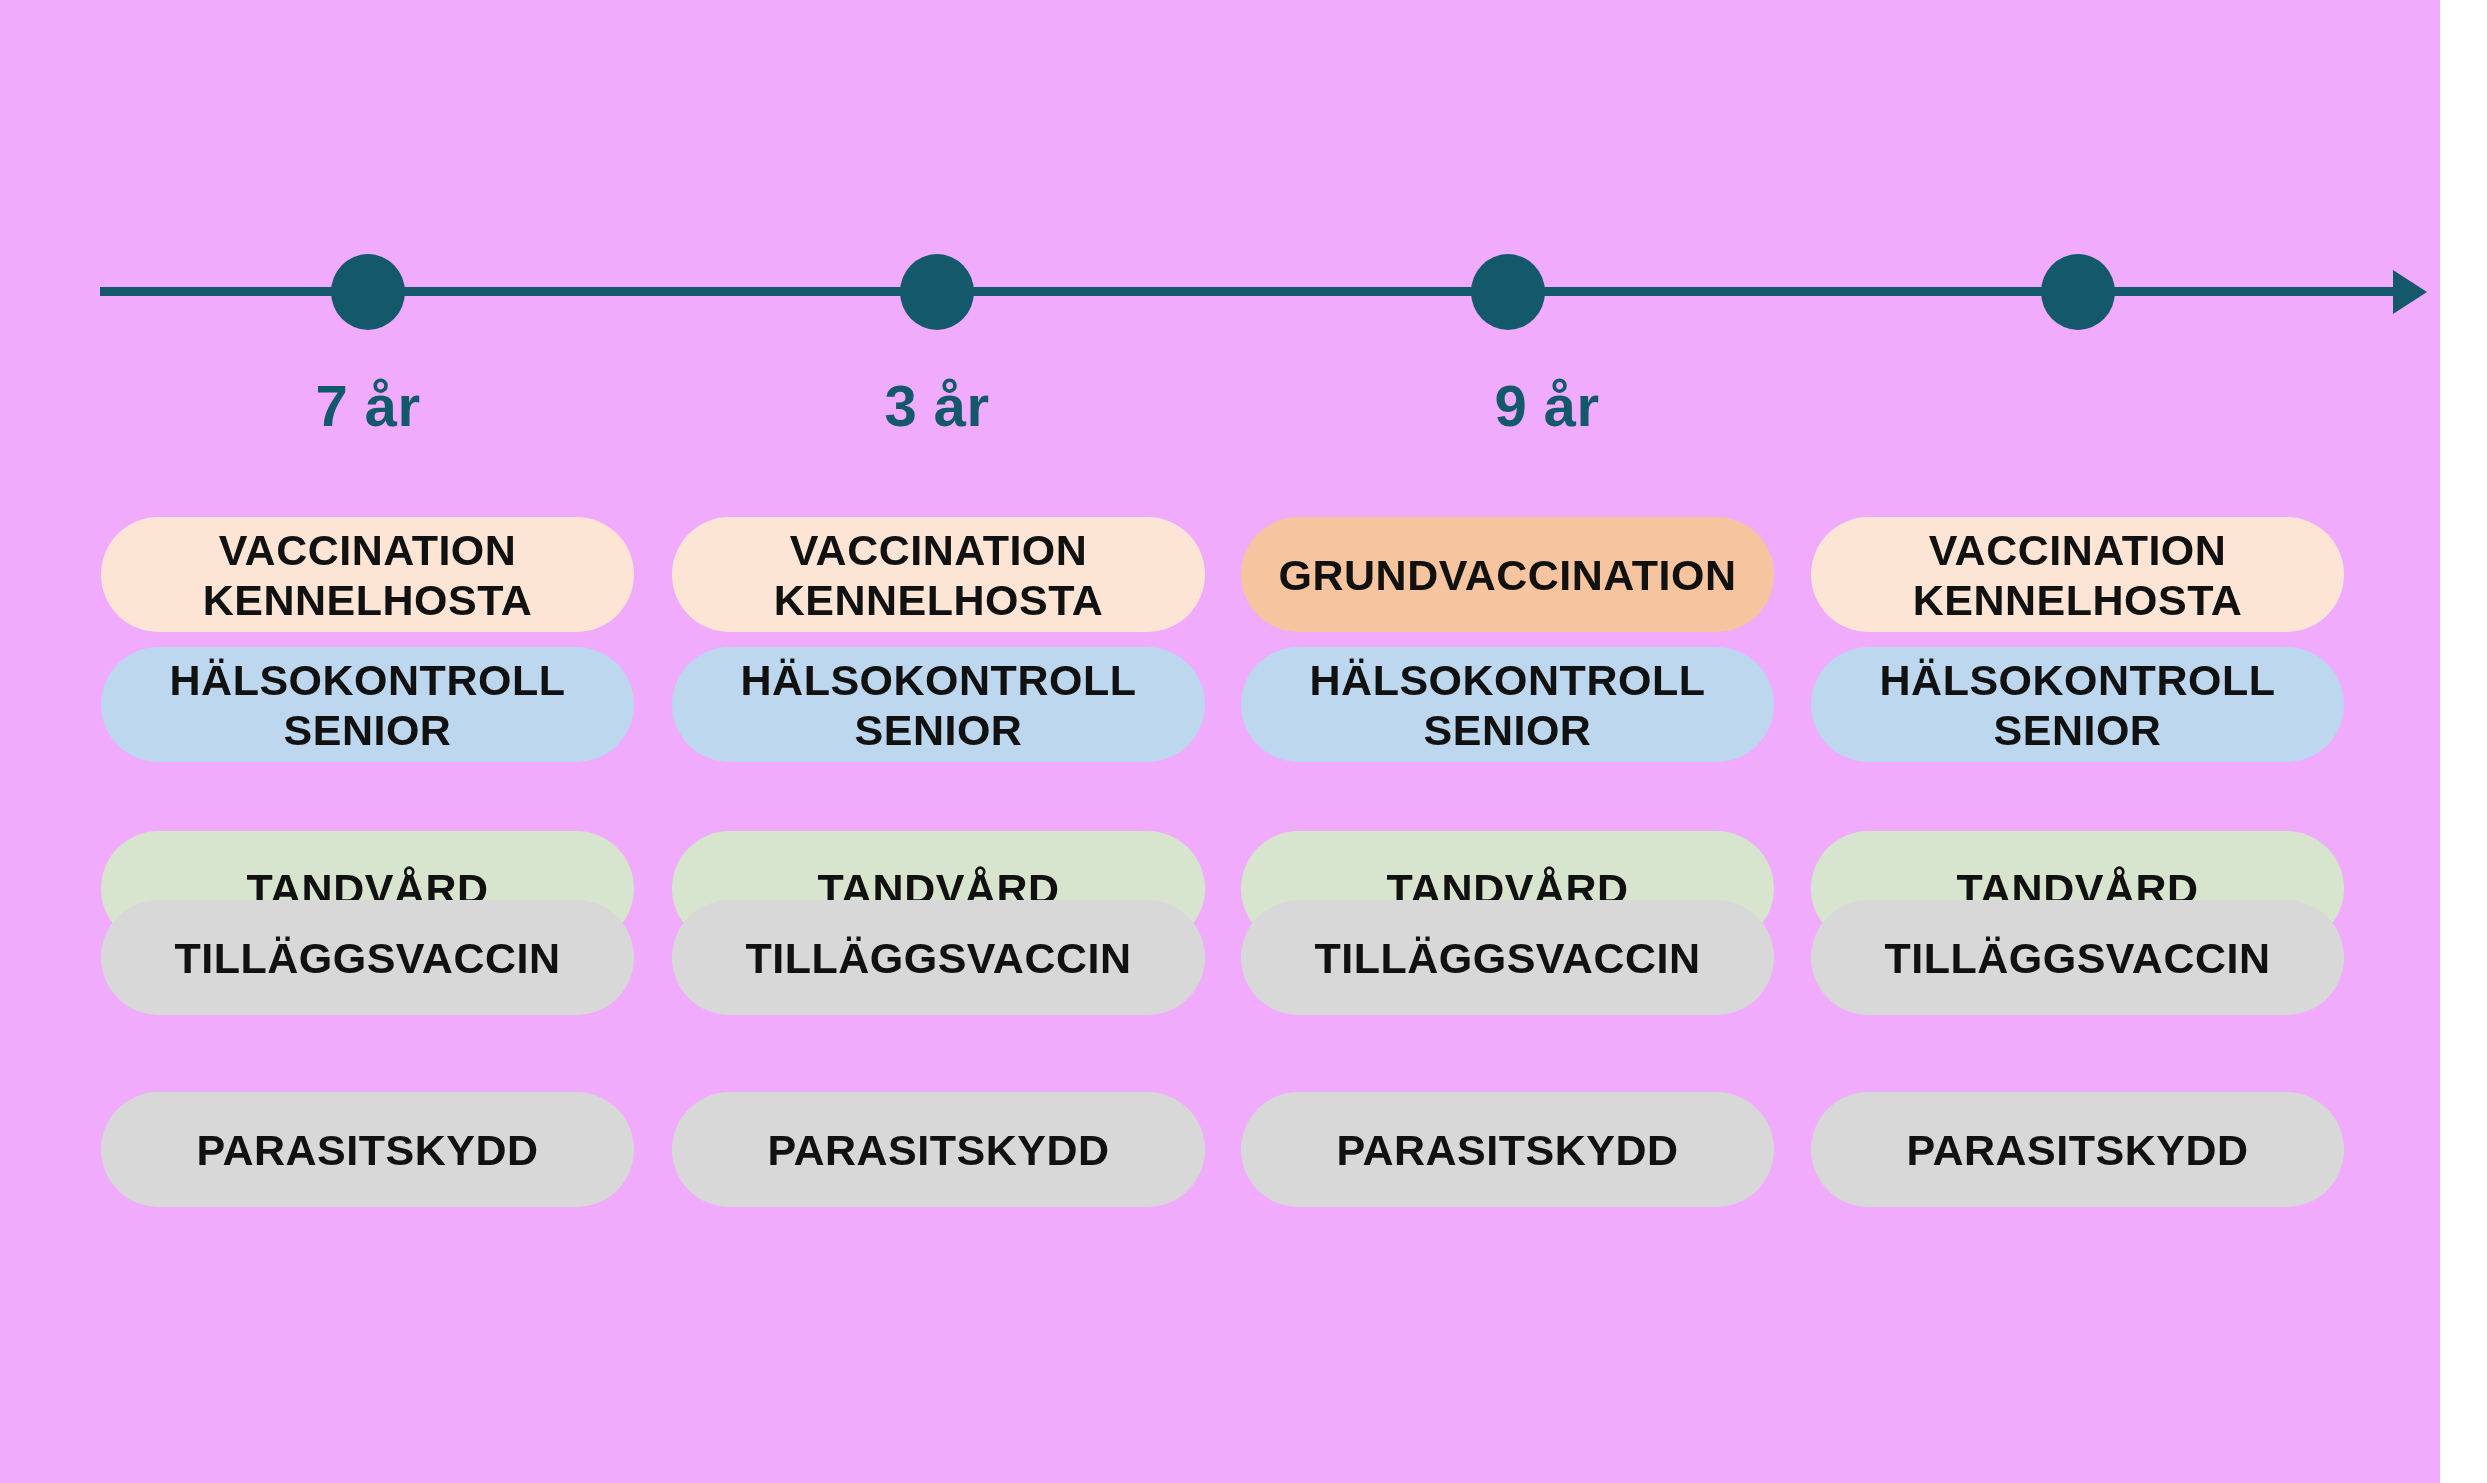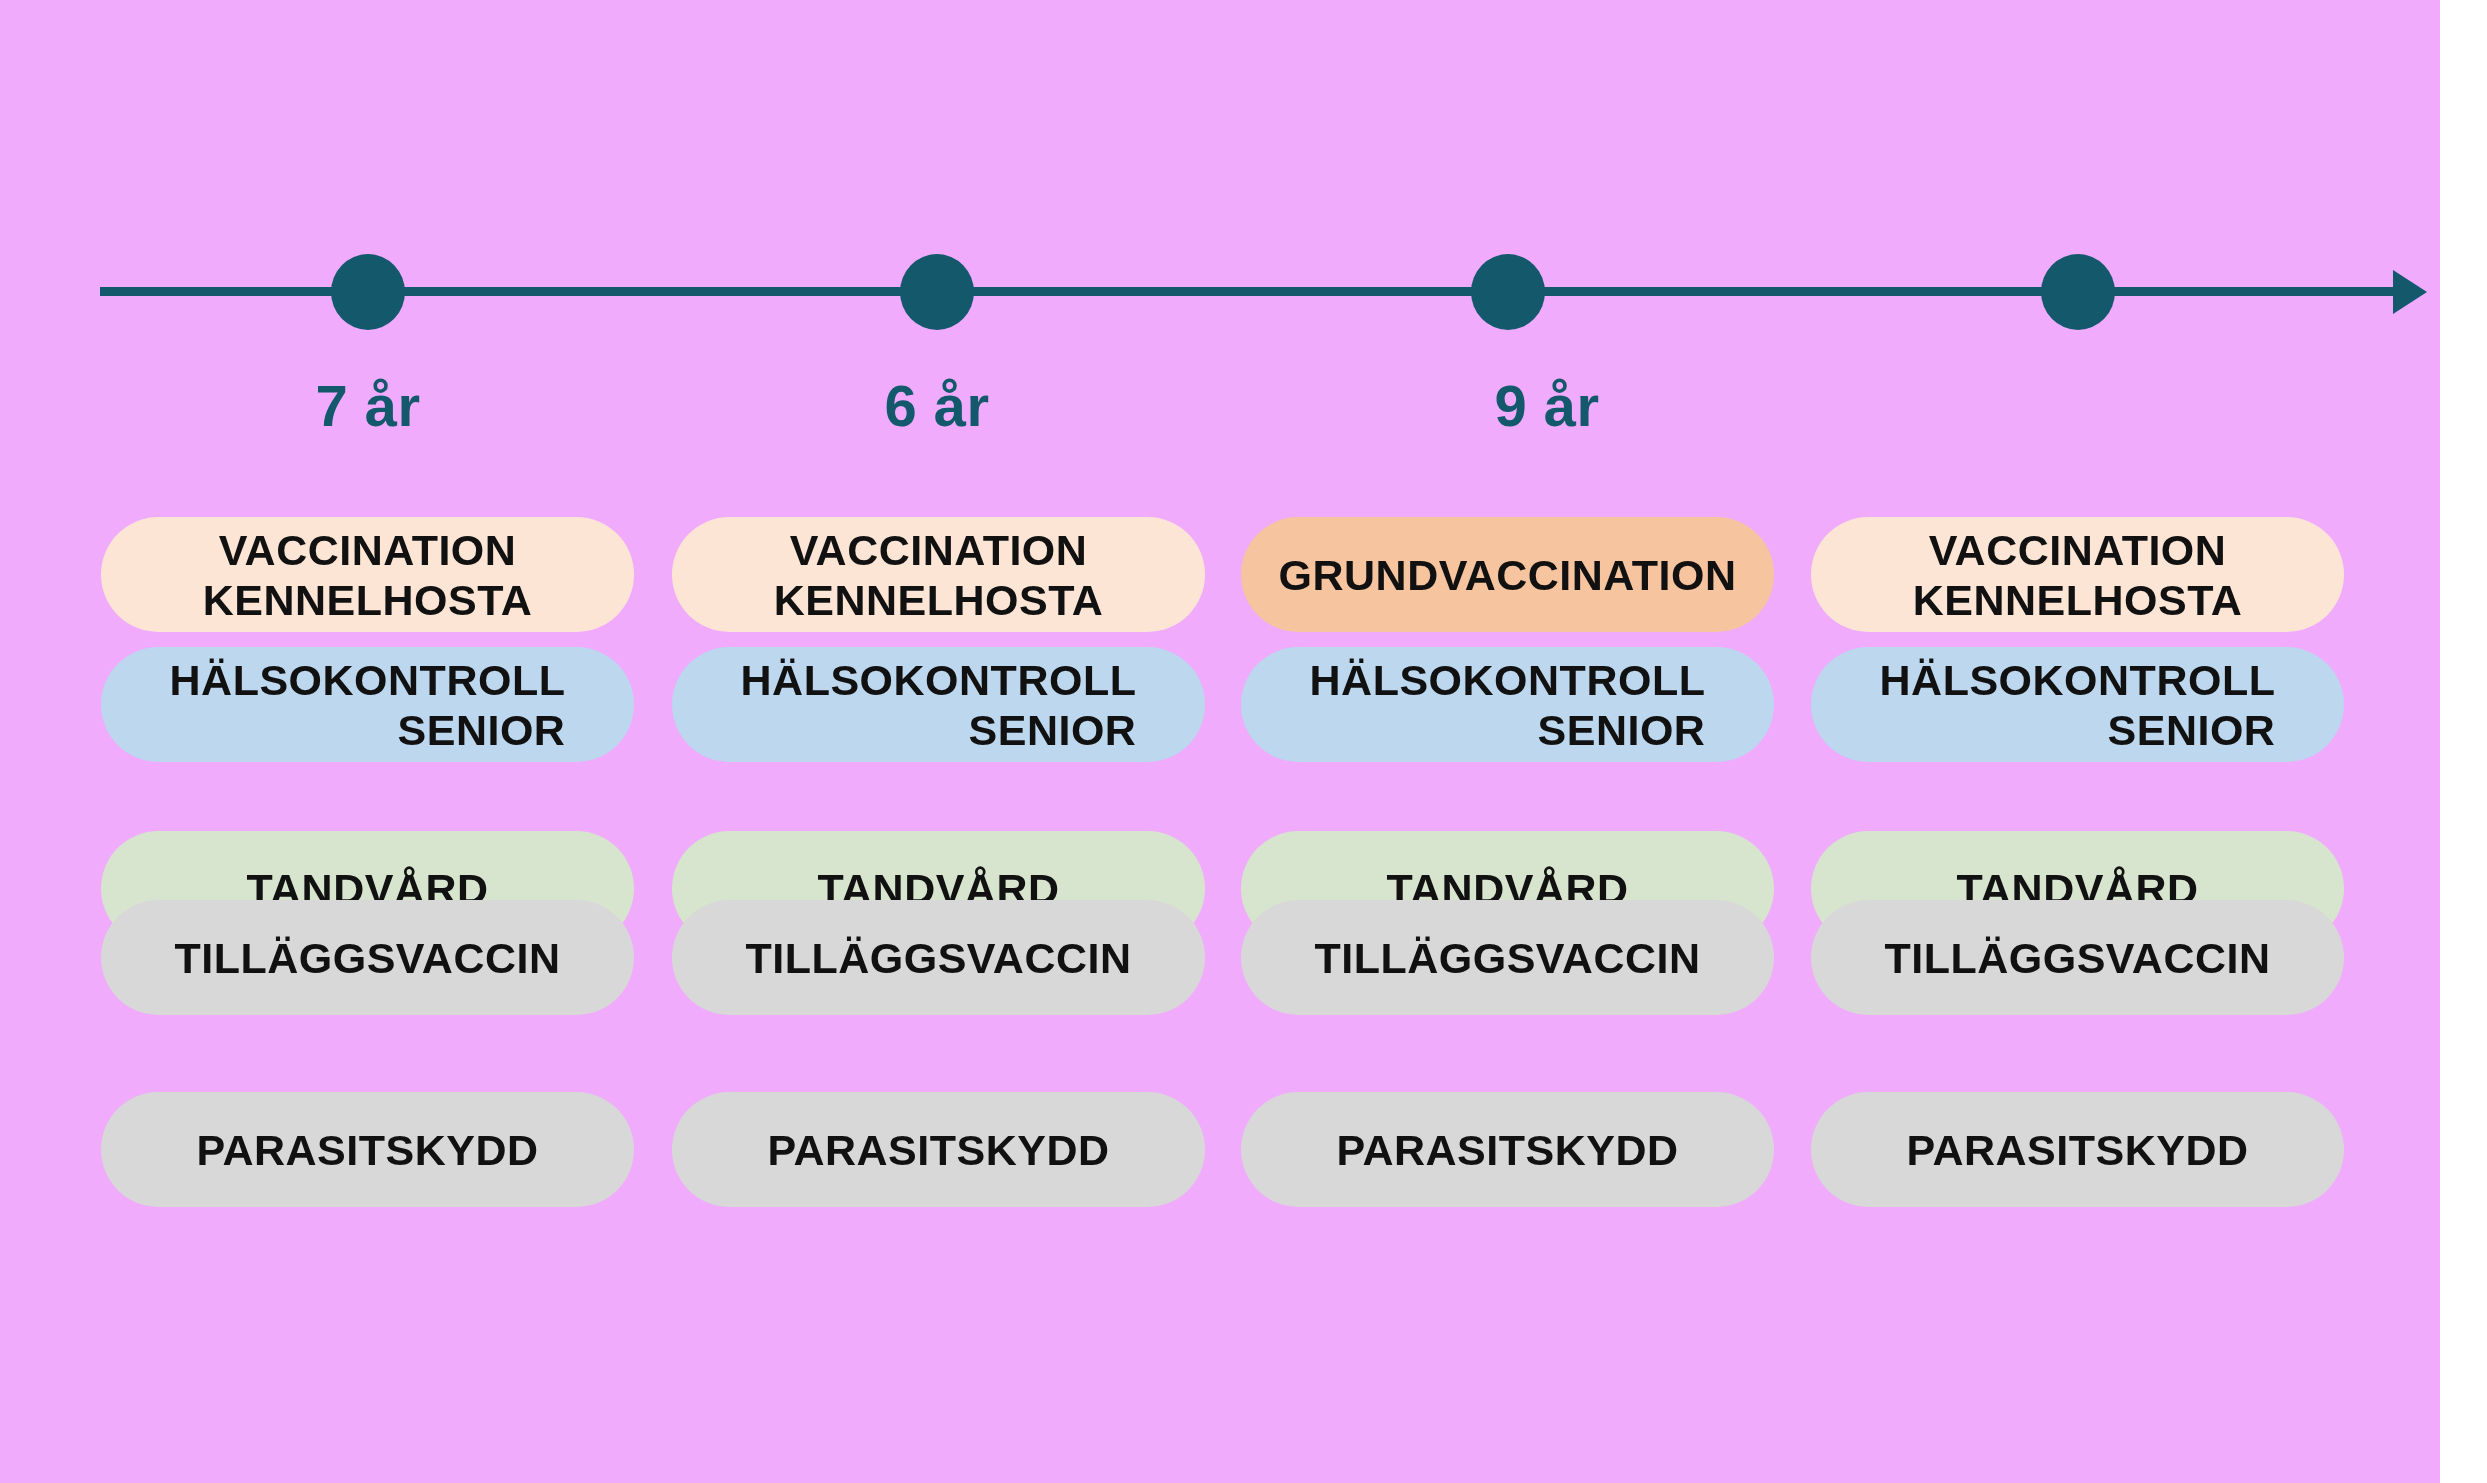--- a/index.html
+++ b/index.html
@@ -69,39 +69,39 @@
     line-height: 50px;
     letter-spacing: 0.5px;
     color: #111111;
     white-space: pre-line;
   }
   .col0 { left: 101px; }
   .col1 { left: 672px; }
   .col2 { left: 1241px; }
   .col3 { left: 1811px; }
   .row0 { top: 517px; }
-  .row1 { top: 647px; text-align: right; }
+  .row1 { top: 647px; }
   .row2 { top: 831px; }
   .row3 { top: 900px; }
   .row4 { top: 1092px; }
 </style>
 </head>
 <body>
 
 <div class="canvas">
 
   <div class="tl-line"></div>
   <div class="tl-arrow"></div>
   <div class="tl-dot dot-c0"></div>
   <div class="tl-dot dot-c1"></div>
   <div class="tl-dot dot-c2"></div>
   <div class="tl-dot dot-c3"></div>
 
   <div class="age-label age-c0">7 år</div>
-  <div class="age-label age-c1">6 år</div>
+  <div class="age-label age-c1">3 år</div>
   <div class="age-label age-c2">9 år</div>
 
   <div class="pill col0 row0" style="background: rgb(252, 229, 213);">VACCINATION
 KENNELHOSTA</div>
   <div class="pill col0 row1" style="background: rgb(188, 215, 238);">HÄLSOKONTROLL
 SENIOR</div>
   <div class="pill col0 row2" style="background: rgb(215, 229, 206);">TANDVÅRD</div>
   <div class="pill col0 row3" style="background: rgb(216, 216, 216);">TILLÄGGSVACCIN</div>
   <div class="pill col0 row4" style="background: rgb(216, 216, 216);">PARASITSKYDD</div>
 

